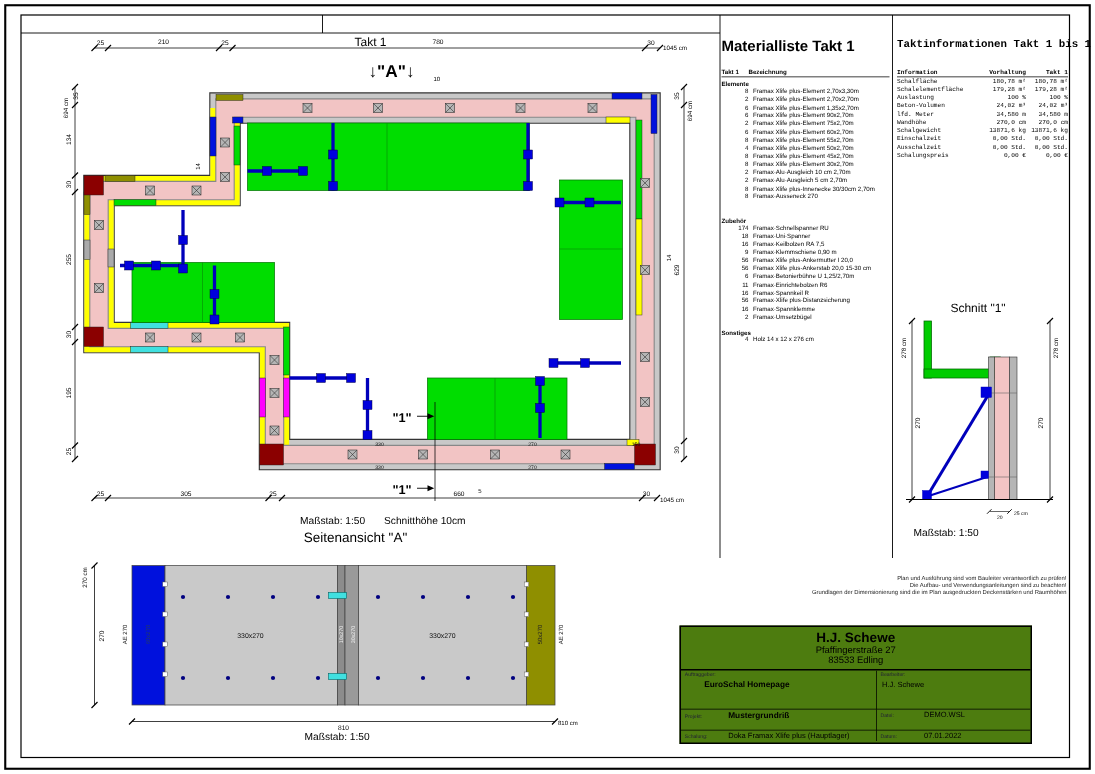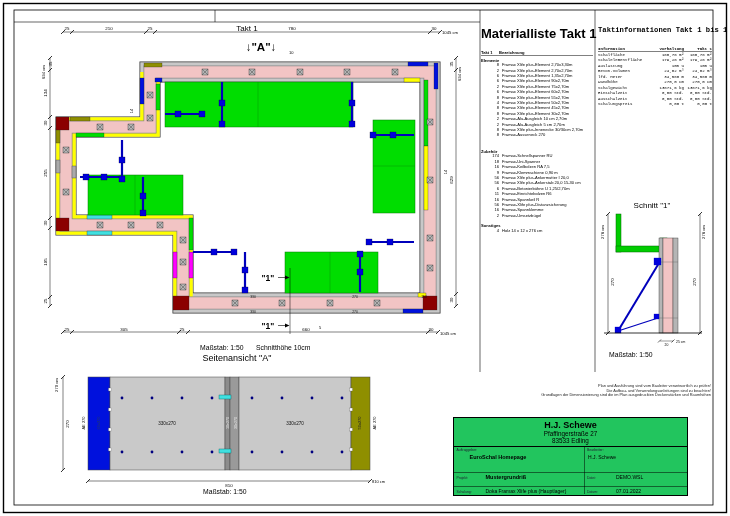--- a/index.html
+++ b/index.html
@@ -1,42 +1,42 @@
 <!DOCTYPE html>
 <html><head>
 <meta charset="utf-8">
 <style>
   html,body{margin:0;padding:0;background:#e9e9e9;font-family:"Liberation Sans",sans-serif;}
   .page{position:relative;width:730px;height:516px;background:#fff;margin:0 auto;overflow:hidden;}
   svg.draw{position:absolute;left:0;top:0;}
   .half{transform:scale(.5);transform-origin:0 0;width:200%;}
   
   .ml{position:absolute;left:481px;top:26px;width:112px;}
-  .ml-title{font-size:13px;font-weight:bold;white-space:nowrap;}
+  .ml-title{font-size:10px;font-weight:bold;white-space:nowrap;}
   .ml-head{display:flex;font-weight:bold;font-size:8.2px;border-bottom:1.5px solid #000;padding-bottom:1px;margin-top:9px;}
   .ml-head .qty{width:36px;text-align:left;}
   .sec{font-size:8.2px;font-weight:bold;margin-top:5px;}
   .sec.gap{margin-top:22px;}
   .sec.gap2{margin-top:10px;}
   .mrow{display:flex;font-size:8.2px;line-height:10.8px;white-space:nowrap;}
   .mrow .qty{width:36px;text-align:right;flex:none;}
   .mrow .nm{margin-left:6px;}
   
   .ti{position:absolute;left:598px;top:26px;width:114px;font-family:Liberation Mono, monospace;}
   .ti-title{font-size:7.2px;font-weight:bold;white-space:nowrap;}
   .ti-head{display:flex;font-weight:bold;font-size:8.2px;border-bottom:1.5px solid #000;padding-bottom:1px;margin-top:12px;}
   .trow{display:flex;font-size:8.2px;line-height:11px;white-space:nowrap;}
   .trow .lb,.ti-head .lb{flex:1;text-align:left;}
   .trow .v1,.ti-head .v1{width:70px;text-align:right;flex:none;}
   .trow .v2,.ti-head .v2{width:56px;text-align:right;flex:none;}
   
   .notes{position:absolute;left:430px;top:383px;width:281px;}
   .notes .half{text-align:right;font-size:7.8px;line-height:9.6px;color:#222;}
   
-  .tb{position:absolute;left:453px;top:417px;width:235px;height:79px;border:1.3px solid #000;box-sizing:border-box;background:#22c55e;}
+  .tb{position:absolute;left:453px;top:417px;width:235px;height:79px;border:1.3px solid #000;box-sizing:border-box;background:#4d7c0f;}
   .tb-head{height:29px;border-bottom:1.2px solid #000;text-align:center;padding-top:2px;box-sizing:border-box;}
   .tb-co{font-size:9px;font-weight:bold;line-height:10px;}
   .tb-ad{font-size:6.3px;line-height:7.2px;}
   .tb-body{position:relative;height:47px;overflow:hidden;}
   .tbg{width:466px;display:grid;grid-template-columns:260px 206px;grid-template-rows:52px 28px 14px;}
   .cell{border-bottom:1.6px solid #000;padding:2px 5px;box-sizing:border-box;position:relative;overflow:hidden;}
   .cell.rt{border-left:1.6px solid #000;}
   .cell.last{border-bottom:none;}
   .lbl{font-size:6.8px;color:#223;}
   .val-b{font-size:11px;font-weight:bold;margin-left:26px;margin-top:4px;}

